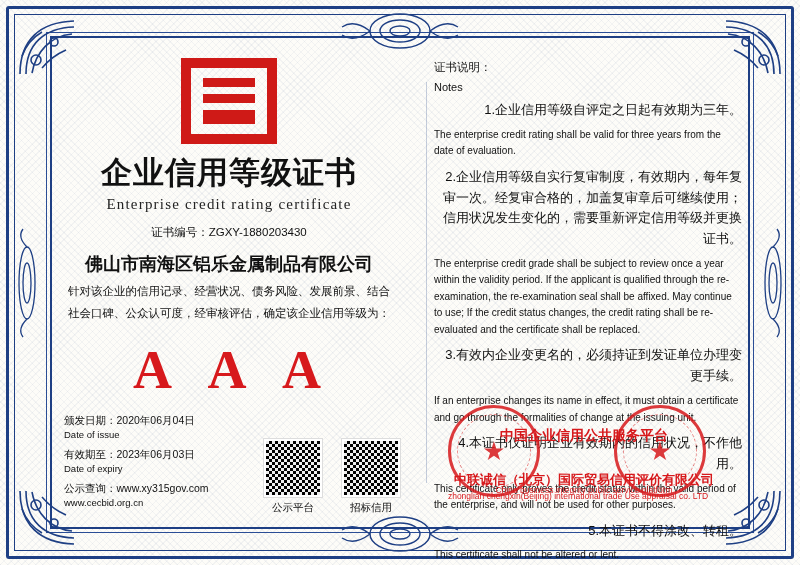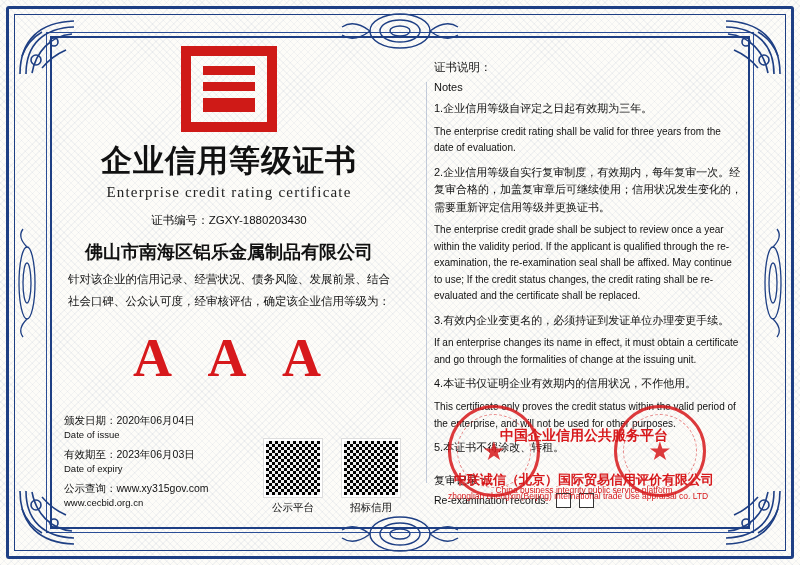--- a/index.html
+++ b/index.html
@@ -79,21 +79,21 @@
   .side-orn.right { right: 14px; top: 50%; transform: translateY(-50%) scaleX(-1); }
 
   .content {
     position: absolute;
     left: 52px; top: 38px; right: 52px; bottom: 38px;
     display: flex;
   }
   .left-pane {
     width: 352px;
     position: relative;
-    padding: 4px 10px 10px 12px;
+    padding: 16px 10px 10px 12px;
     box-sizing: border-box;
   }
   .divider {
     position: absolute;
     left: 374px;
     top: 44px;
     bottom: 44px;
     width: 1px;
     background: rgba(30,63,132,0.25);
   }
@@ -217,24 +217,25 @@
   .notes-title-cn {
     font-size: 11.5px;
     color: #111;
     margin-bottom: 6px;
   }
   .notes-title-en {
     font-size: 11px;
     color: #111;
   }
   .note-cn {
-    font-size: 11px;
+    font-size: 13px;
     color: #111;
     line-height: 1.6;
     margin-top: 7px;
+    text-align: right;
   }
   .note-en {
     font-size: 10px;
     color: #111;
     line-height: 1.65;
     margin-top: 6px;
   }
   .reexam {
     margin-top: 16px;
   }
@@ -482,20 +483,21 @@
       <div>
         <div class="note-cn">3.有效内企业变更名的，必须持证到发证单位办理变更手续。</div>
         <div class="note-en">If an enterprise changes its name in effect, it must obtain a certificate and go through the formalities of change at the issuing unit.</div>
       </div>
       <div>
         <div class="note-cn">4.本证书仅证明企业有效期内的信用状况，不作他用。</div>
         <div class="note-en">This certificate only proves the credit status within the valid period of the enterprise, and will not be used for other purposes.</div>
       </div>
       <div>
         <div class="note-cn">5.本证书不得涂改、转租。</div>
+        <div class="note-en">This certificate shall not be altered or lent.</div>
       </div>
 
       <div class="reexam">
         <div class="reexam-cn">复审记录：</div>
         <div class="reexam-row">
           <span class="reexam-en">Re-examination records:</span>
           <span class="checkbox"></span>
           <span class="checkbox"></span>
         </div>
       </div>

